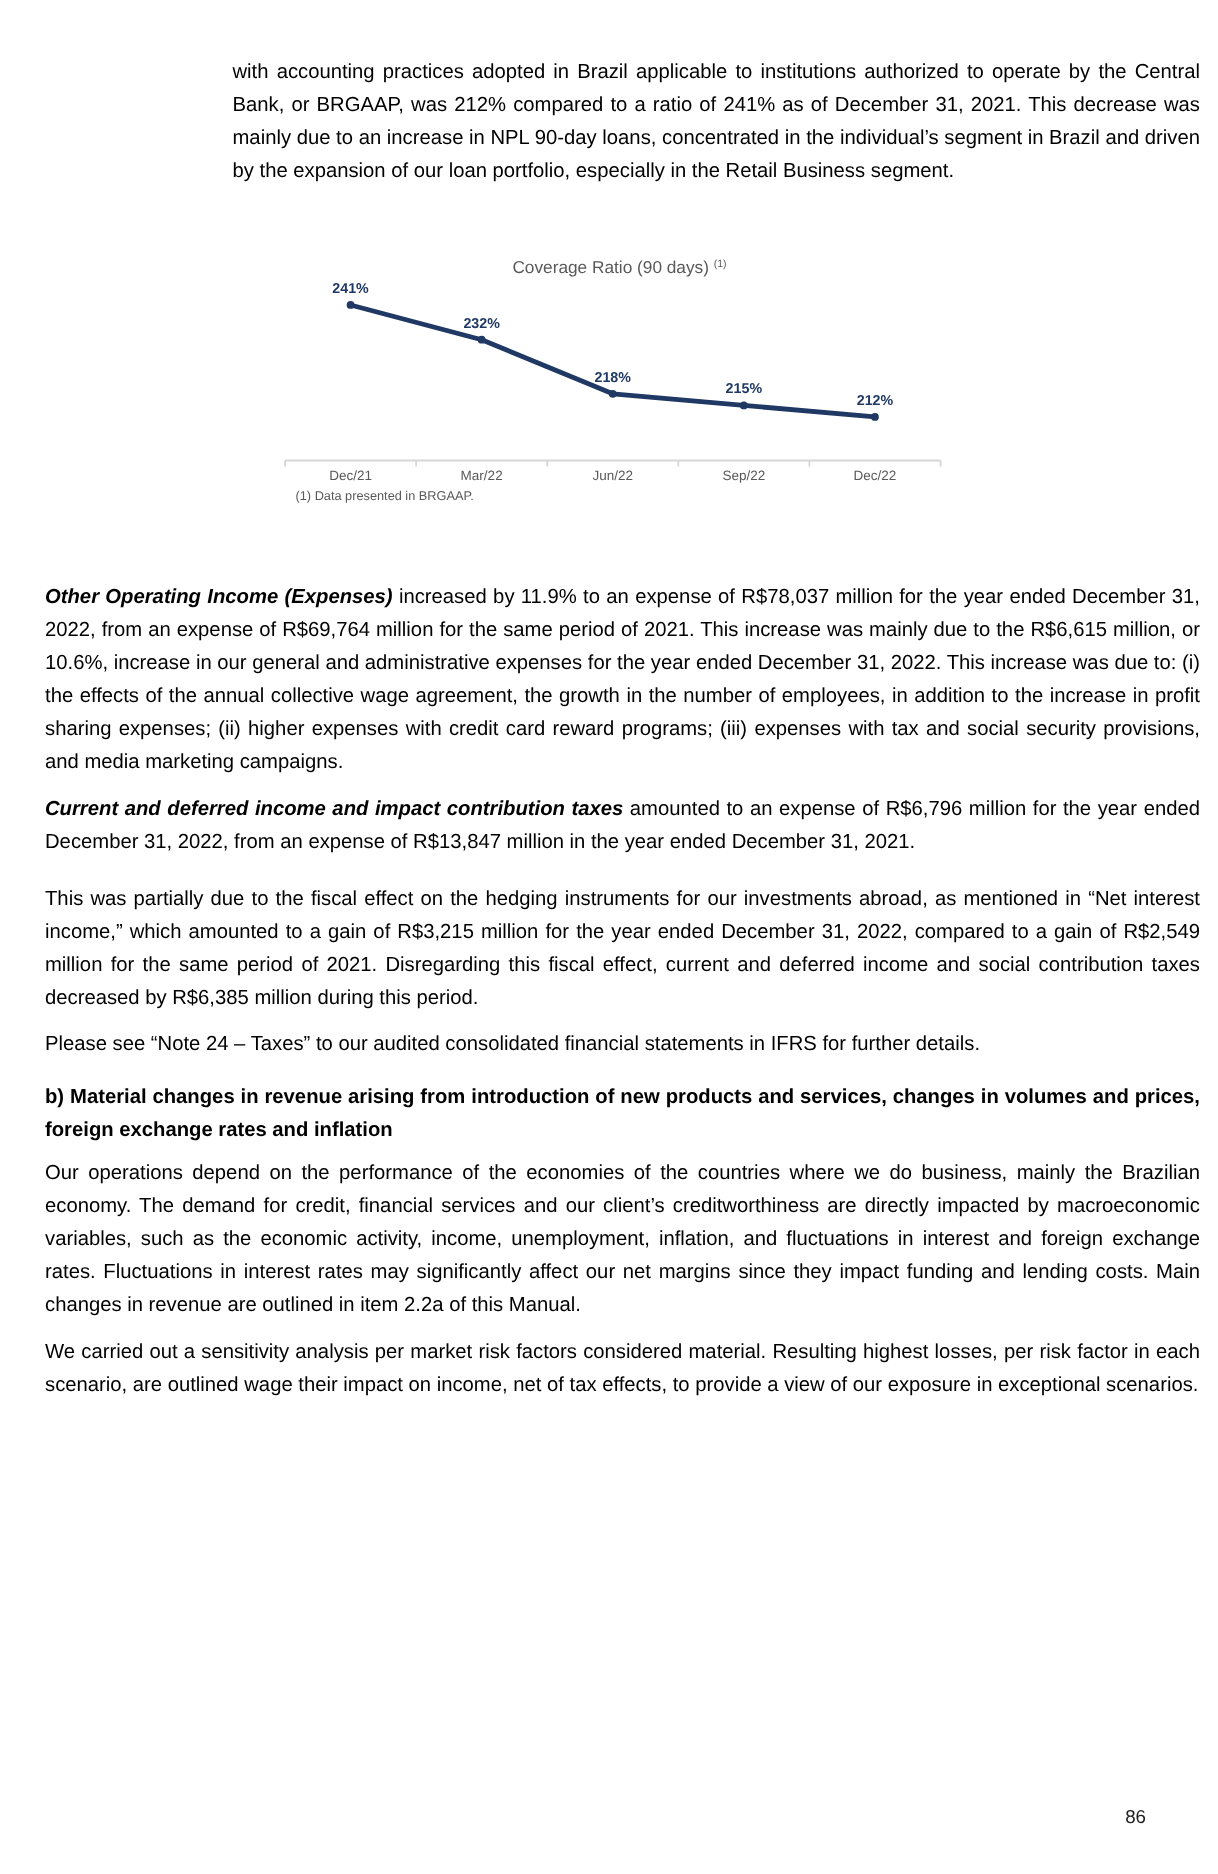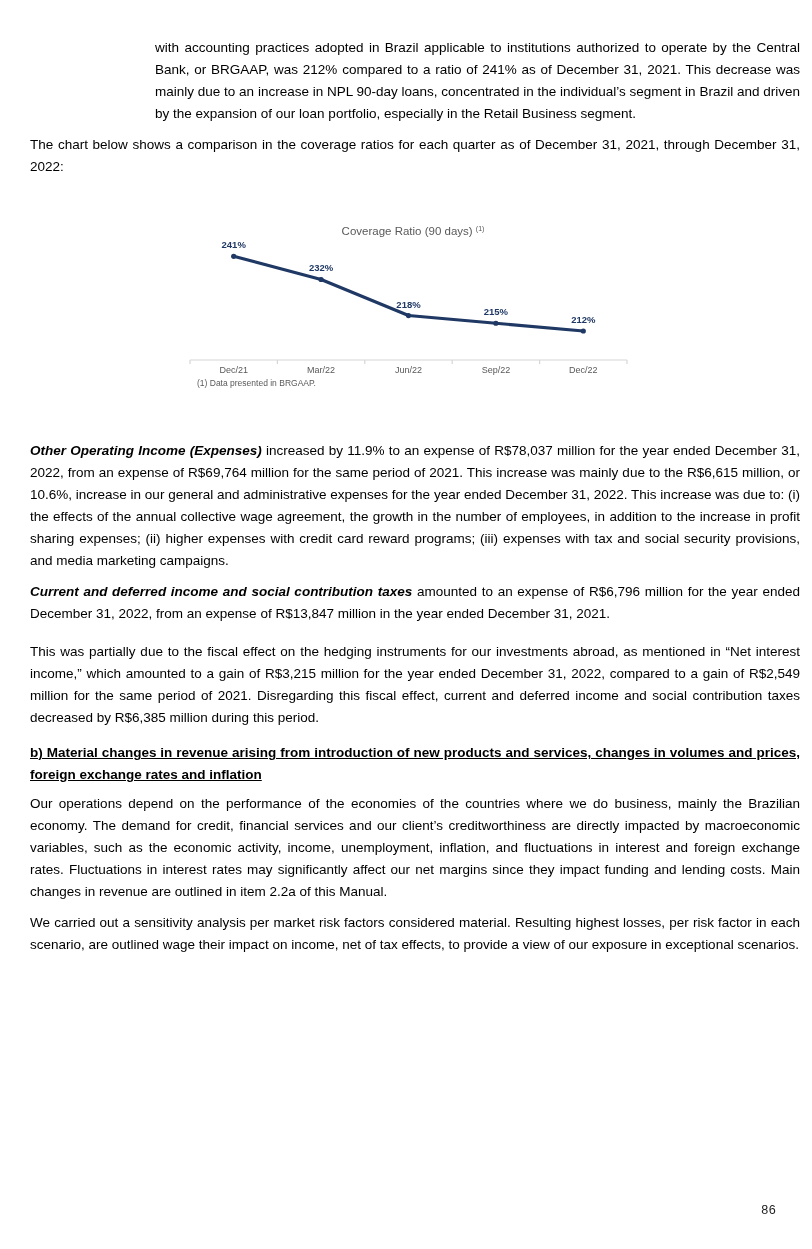--- a/index.html
+++ b/index.html
@@ -11,43 +11,42 @@
     background:#ffffff;
     font-family:"Liberation Sans", sans-serif;
     font-size:13.5px;
     line-height:22px;
     color:#000000;
   }
   p { margin:0 0 9px 0; text-align:justify; }
   .indent { margin-left:125px; }
   .bold { font-weight:bold;font-style:italic; }
   .mb-lg { margin-bottom:16px; }
-  .heading { font-weight:bold; text-align:justify;text-decoration:underline; }
+  .heading { font-weight:bold; text-align:justify; }
   .hb { margin-top:13px; margin-bottom:7px; }
   .hc { margin-top:9px; margin-bottom:9px; }
   figure.chart-fig {
     margin:40px 0 47px 155px;
     width:450px; height:175px;
     padding:0;
   }
   figure.chart-fig svg { font-family:"Liberation Sans", sans-serif; display:block; }
   .pagenum {
     position:absolute;
-    top:1200px; right:36px;
-    font-size:12.5px; color:#222;font-family:Liberation Mono, monospace;
+    top:1200px; right:48px;
+    font-size:12.5px; color:#222;
   }
 </style>
 </head>
 <body>
 
 <div class="page">
 
   <p class="indent">with accounting practices adopted in Brazil applicable to institutions authorized to operate by the Central Bank, or BRGAAP, was 212% compared to a ratio of 241% as of December 31, 2021. This decrease was mainly due to an increase in NPL 90-day loans, concentrated in the individual’s segment in Brazil and driven by the expansion of our loan portfolio, especially in the Retail Business segment.</p>
 
-  <p>The chart below shows a comparison in the coverage ratios for each quarter as of December 31, 2021, through December 31, 2022:</p>
 
   <figure class="chart-fig">
     <svg id="chart-svg" width="450" height="175" viewBox="0 0 450 175">
         <text x="228" y="17" text-anchor="middle" fill="#595959" font-size="11.5"><tspan>Coverage Ratio (90 days) </tspan><tspan dy="-4" font-size="7">(1)</tspan></text>
         <line x1="5" y1="142" x2="442" y2="142" stroke="#d6d6d6" stroke-width="1.2"></line>
         <line x1="5" y1="142" x2="5" y2="146" stroke="#d6d6d6" stroke-width="1.2"></line>
         <line x1="92.4" y1="142" x2="92.4" y2="146" stroke="#d6d6d6" stroke-width="1.2"></line>
         <line x1="179.8" y1="142" x2="179.8" y2="146" stroke="#d6d6d6" stroke-width="1.2"></line>
         <line x1="267.20000000000005" y1="142" x2="267.20000000000005" y2="146" stroke="#d6d6d6" stroke-width="1.2"></line>
         <line x1="354.6" y1="142" x2="354.6" y2="146" stroke="#d6d6d6" stroke-width="1.2"></line>
@@ -68,24 +67,25 @@
         <text x="310.90000000000003" y="97.25" text-anchor="middle" fill="#1f3864" font-size="9.5" font-weight="600">215%</text>
         <circle cx="398.3" cy="112.975" r="2.6" fill="#1f3864"></circle>
         <text x="398.3" y="104.975" text-anchor="middle" fill="#1f3864" font-size="9.5" font-weight="600">212%</text>
         <text x="12" y="168" fill="#595959" font-size="8.5">(1) Data presented in BRGAAP.</text>
       </svg>
   </figure>
 
   <p><span class="bold">Other Operating Income (Expenses)</span><span> increased by 11.9% to an expense of R$78,037 million for the year ended December 31, 2022, from an expense of R$69,764 million for the same period of 2021. This increase was mainly due to the R$6,615 million, or 10.6%, increase in our general and administrative expenses for the year ended December 31, 2022. This increase was due to: (i) the effects of the annual collective wage agreement, the growth in the number of employees, in addition to the increase in profit sharing expenses; (ii) higher expenses with credit card reward programs; (iii) expenses with tax and social security provisions, and media marketing campaigns.</span></p>
 
 
-  <p class="mb-lg"><span class="bold">Current and deferred income and social contribution taxes</span><span> amounted to an expense of R$6,796 million for the year ended December 31, 2022, from an expense of R$13,847 million in the year ended December 31, 2021.</span></p>
+  <p class="mb-lg"><span class="bold">Current and deferred income and impact contribution taxes</span><span> amounted to an expense of R$6,796 million for the year ended December 31, 2022, from an expense of R$13,847 million in the year ended December 31, 2021.</span></p>
 
   <p>This was partially due to the fiscal effect on the hedging instruments for our investments abroad, as mentioned in “Net interest income,” which amounted to a gain of R$3,215 million for the year ended December 31, 2022, compared to a gain of R$2,549 million for the same period of 2021.  Disregarding this fiscal effect, current and deferred income and social contribution taxes decreased by R$6,385 million during this period.</p>
 
+  <p>Please see “Note 24 – Taxes” to our audited consolidated financial statements in IFRS for further details.</p>
 
   <p class="heading hb">b) Material changes in revenue arising from introduction of new products and services, changes in volumes and prices, foreign exchange rates and inflation</p>
 
   <p>Our operations depend on the performance of the economies of the countries where we do business, mainly the Brazilian economy. The demand for credit, financial services and our client’s creditworthiness are directly impacted by macroeconomic variables, such as the economic activity, income, unemployment, inflation, and fluctuations in interest and foreign exchange rates. Fluctuations in interest rates may significantly affect our net margins since they impact funding and lending costs. Main changes in revenue are outlined in item 2.2a of this Manual.</p>
 
 
   <p>We carried out a sensitivity analysis per market risk factors considered material. Resulting highest losses, per risk factor in each scenario, are outlined wage their impact on income, net of tax effects, to provide a view of our exposure in exceptional scenarios.</p>
 
   <div class="pagenum">86</div>
 

